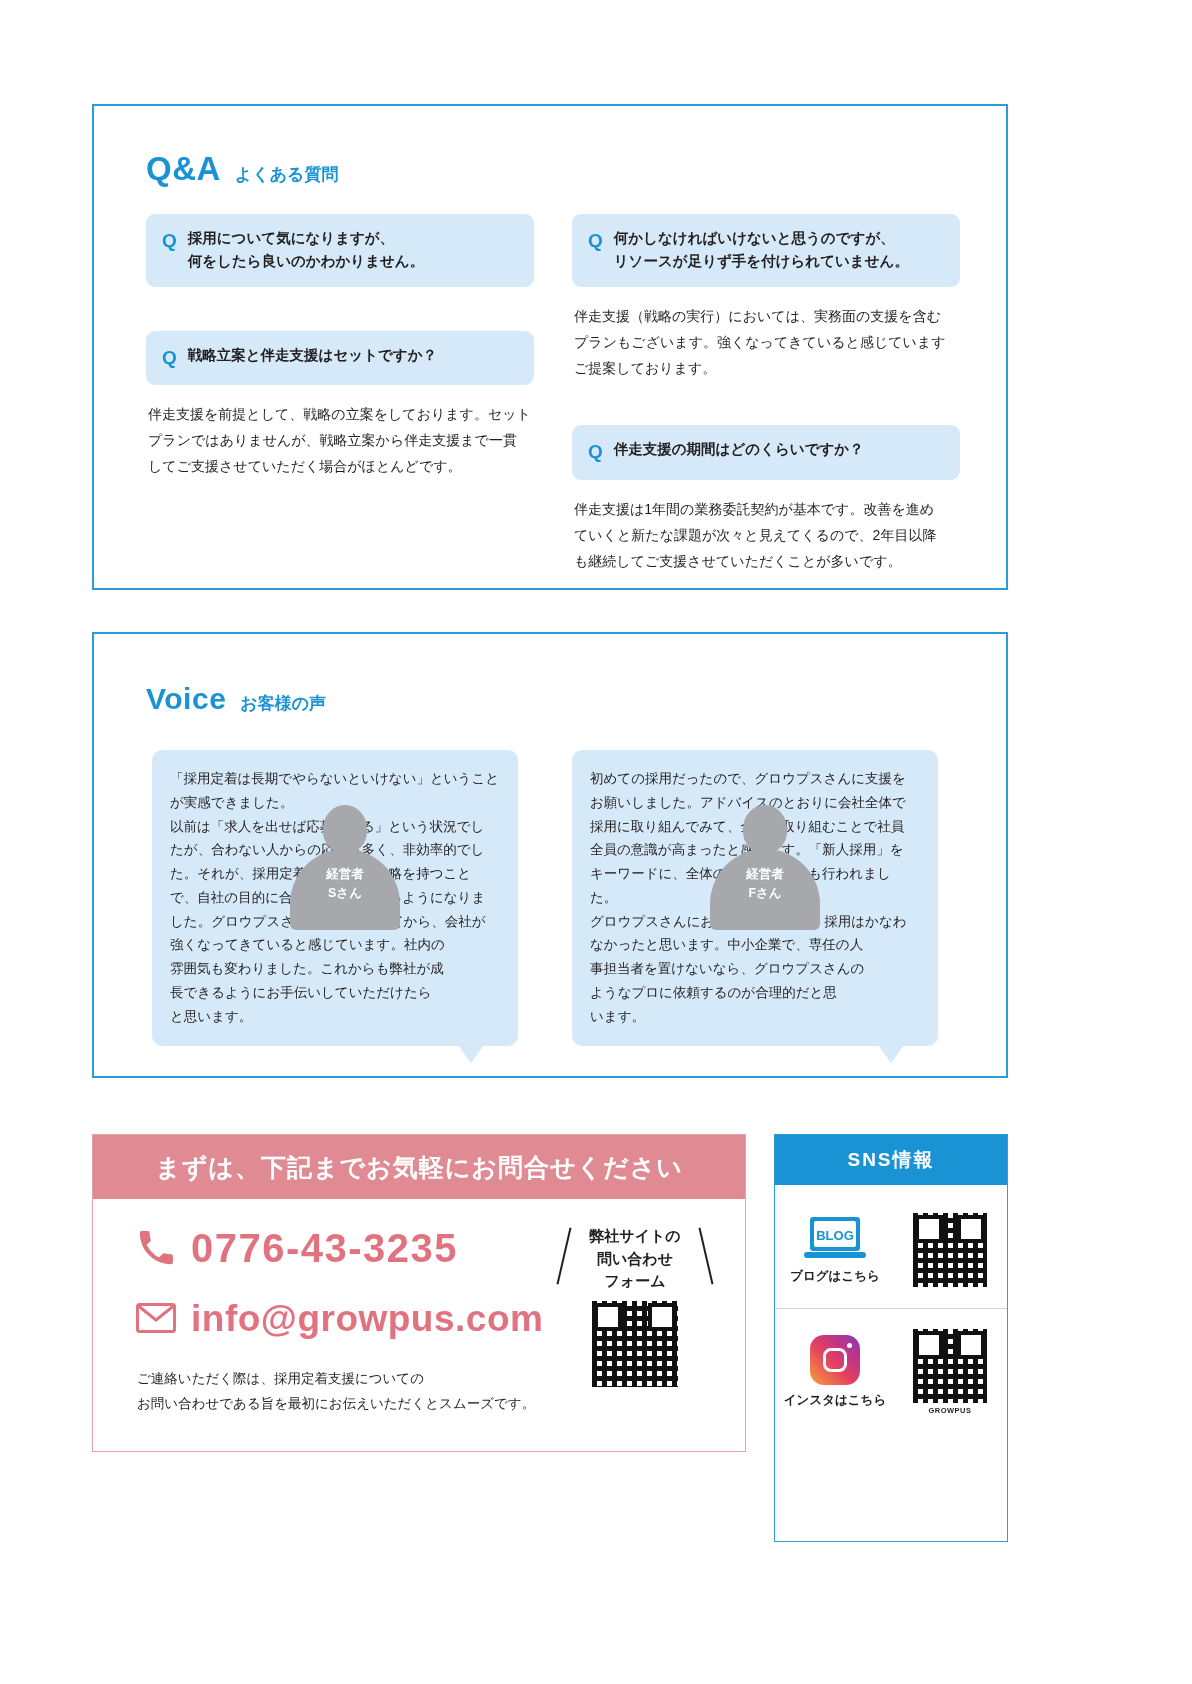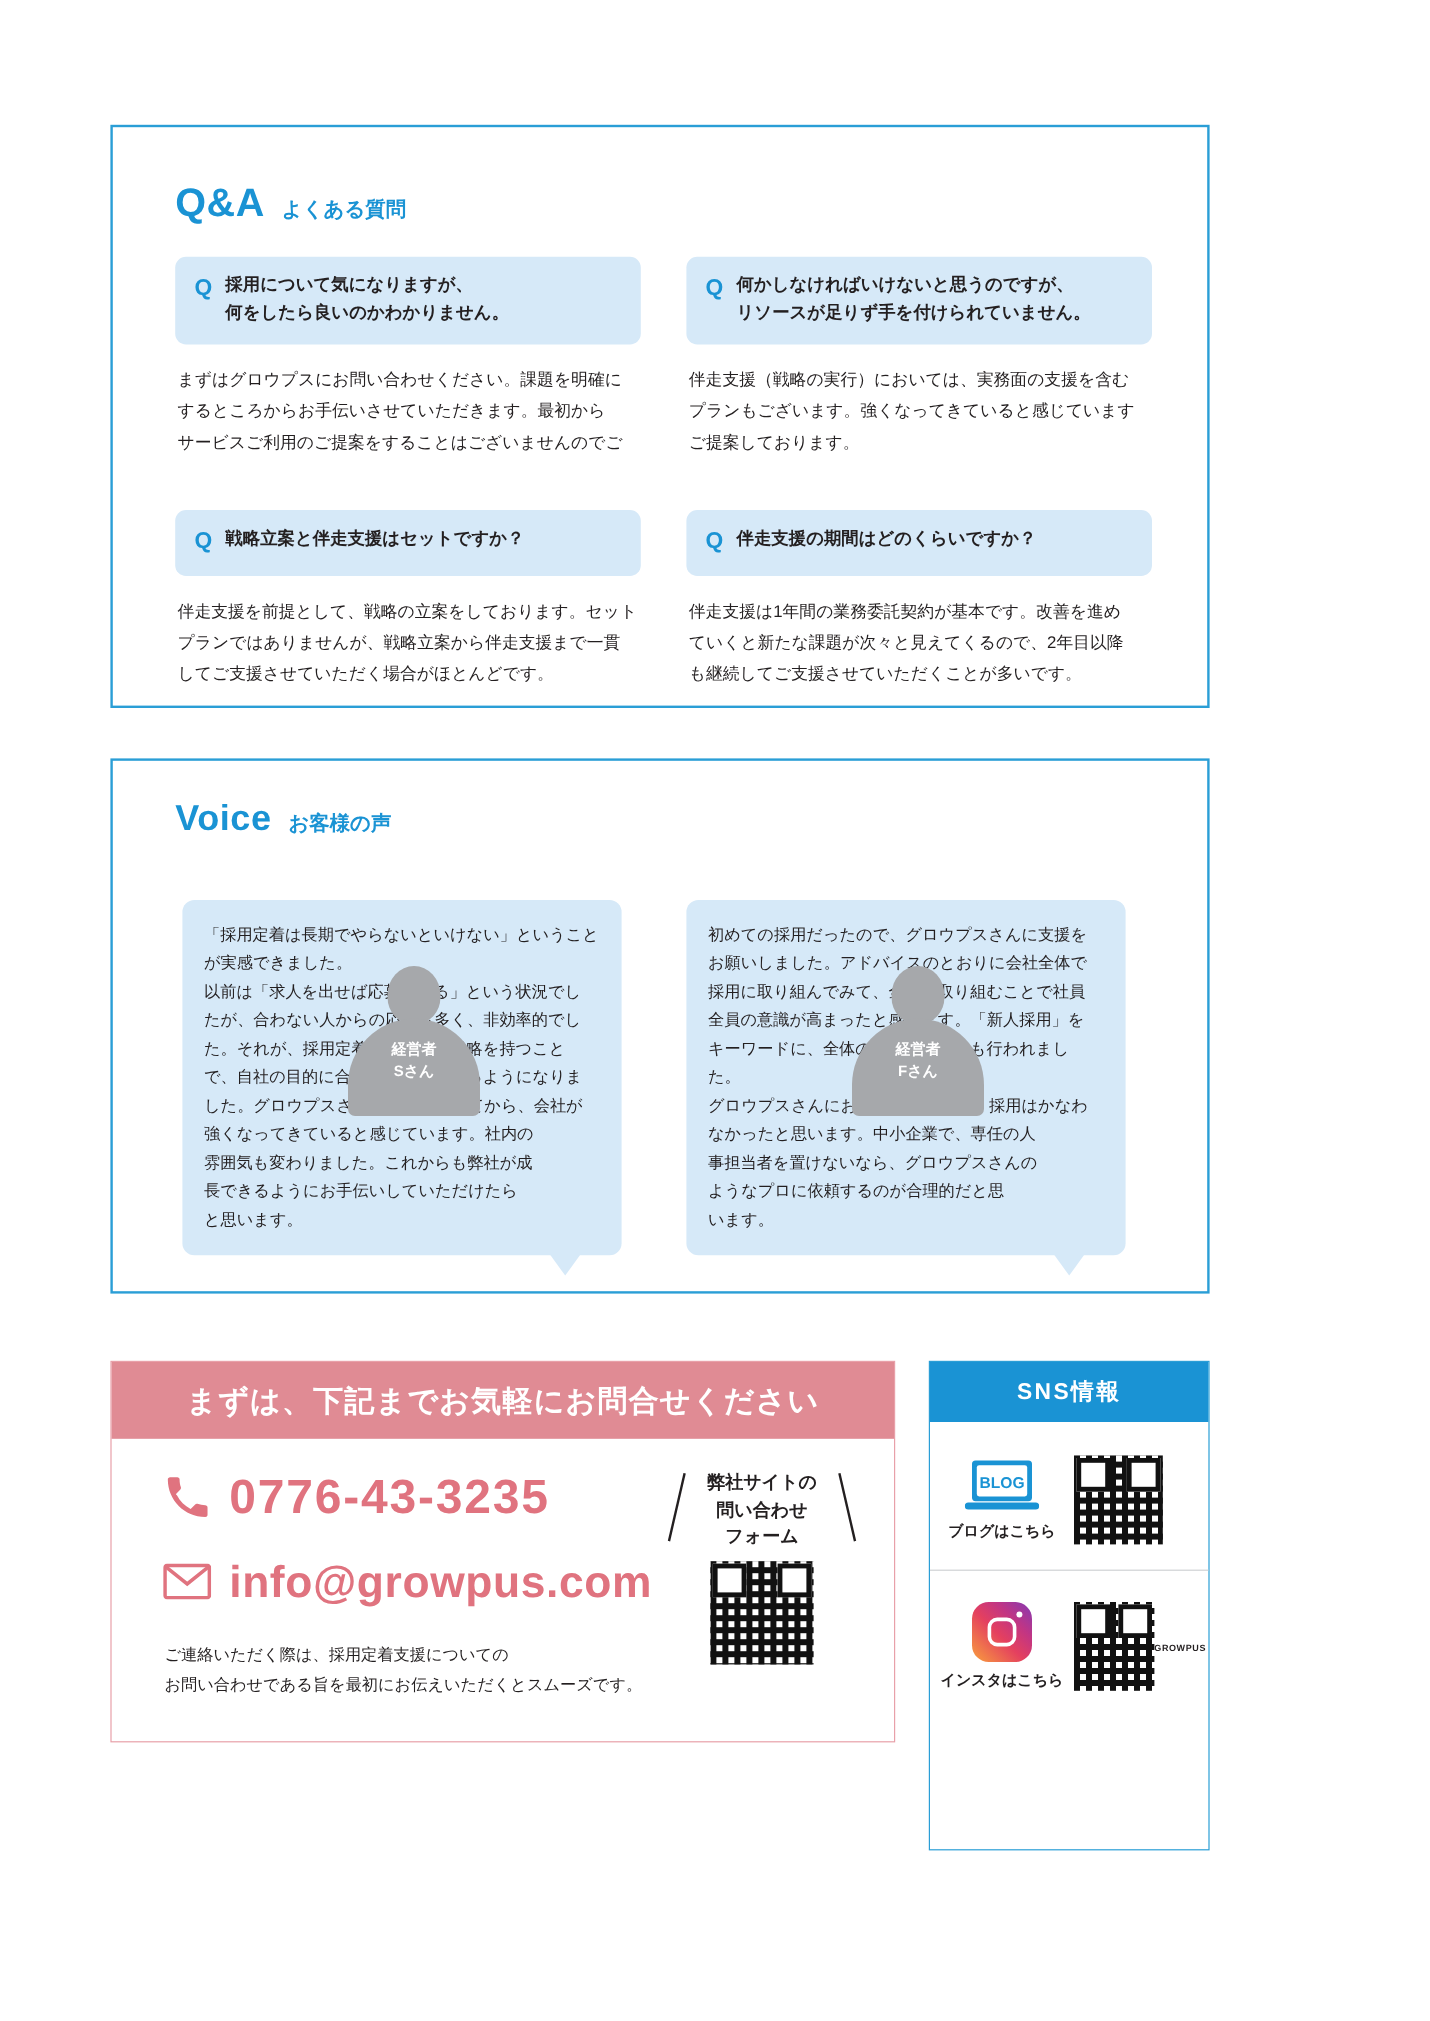--- a/index.html
+++ b/index.html
@@ -100,21 +100,21 @@
   .voice-panel {
     position: absolute;
     left: 92px;
     top: 632px;
     width: 916px;
     height: 446px;
     border: 2px solid #2a9ed6;
     box-sizing: border-box;
     background: #fff;
   }
-  .voice-head { left: 52px; top: 32px; }
+  .voice-head { left: 52px; top: 48px; }
   .voice-head .big { font-size: 30px; }
 
   .voice-col {
     position: absolute;
     top: 116px;
     width: 366px;
   }
   .voice-col-left { left: 58px; }
   .voice-col-right { left: 478px; }
 
@@ -315,21 +315,21 @@
   }
   .sns-caption {
     font-size: 12.5px;
     font-weight: bold;
     margin-top: 7px;
     color: #231f20;
   }
   .sns-right {
     width: 110px;
     display: flex;
-    flex-direction: row;
+    flex-direction: column;
     align-items: center;
   }
   .qr {
     width: 74px;
     height: 74px;
     background-image:
       repeating-linear-gradient(90deg, #111 0 5px, transparent 5px 10px),
       repeating-linear-gradient(0deg, #111 0 5px, transparent 5px 10px);
     background-size: 10px 10px, 10px 10px;
     background-color: #fff;
@@ -393,23 +393,20 @@
       <span class="sub">よくある質問</span>
     </div>
 
     <div class="qa-col qa-col-left">
       <div class="qa-item">
         <div class="qa-q">
           <span class="qmark">Q</span>
           <span class="qtext">採用について気になりますが、
 何をしたら良いのかわかりません。</span>
         </div>
-        <div class="qa-a">まずはグロウプスにお問い合わせください。課題を明確に
-するところからお手伝いさせていただきます。最初から
-サービスご利用のご提案をすることはございませんのでご</div>
       </div>
       <div class="qa-gap"></div>
       <div class="qa-item">
         <div class="qa-q">
           <span class="qmark">Q</span>
           <span class="qtext">戦略立案と伴走支援はセットですか？</span>
         </div>
         <div class="qa-a">伴走支援を前提として、戦略の立案をしております。セット
 プランではありませんが、戦略立案から伴走支援まで一貫
 してご支援させていただく場合がほとんどです。</div>

